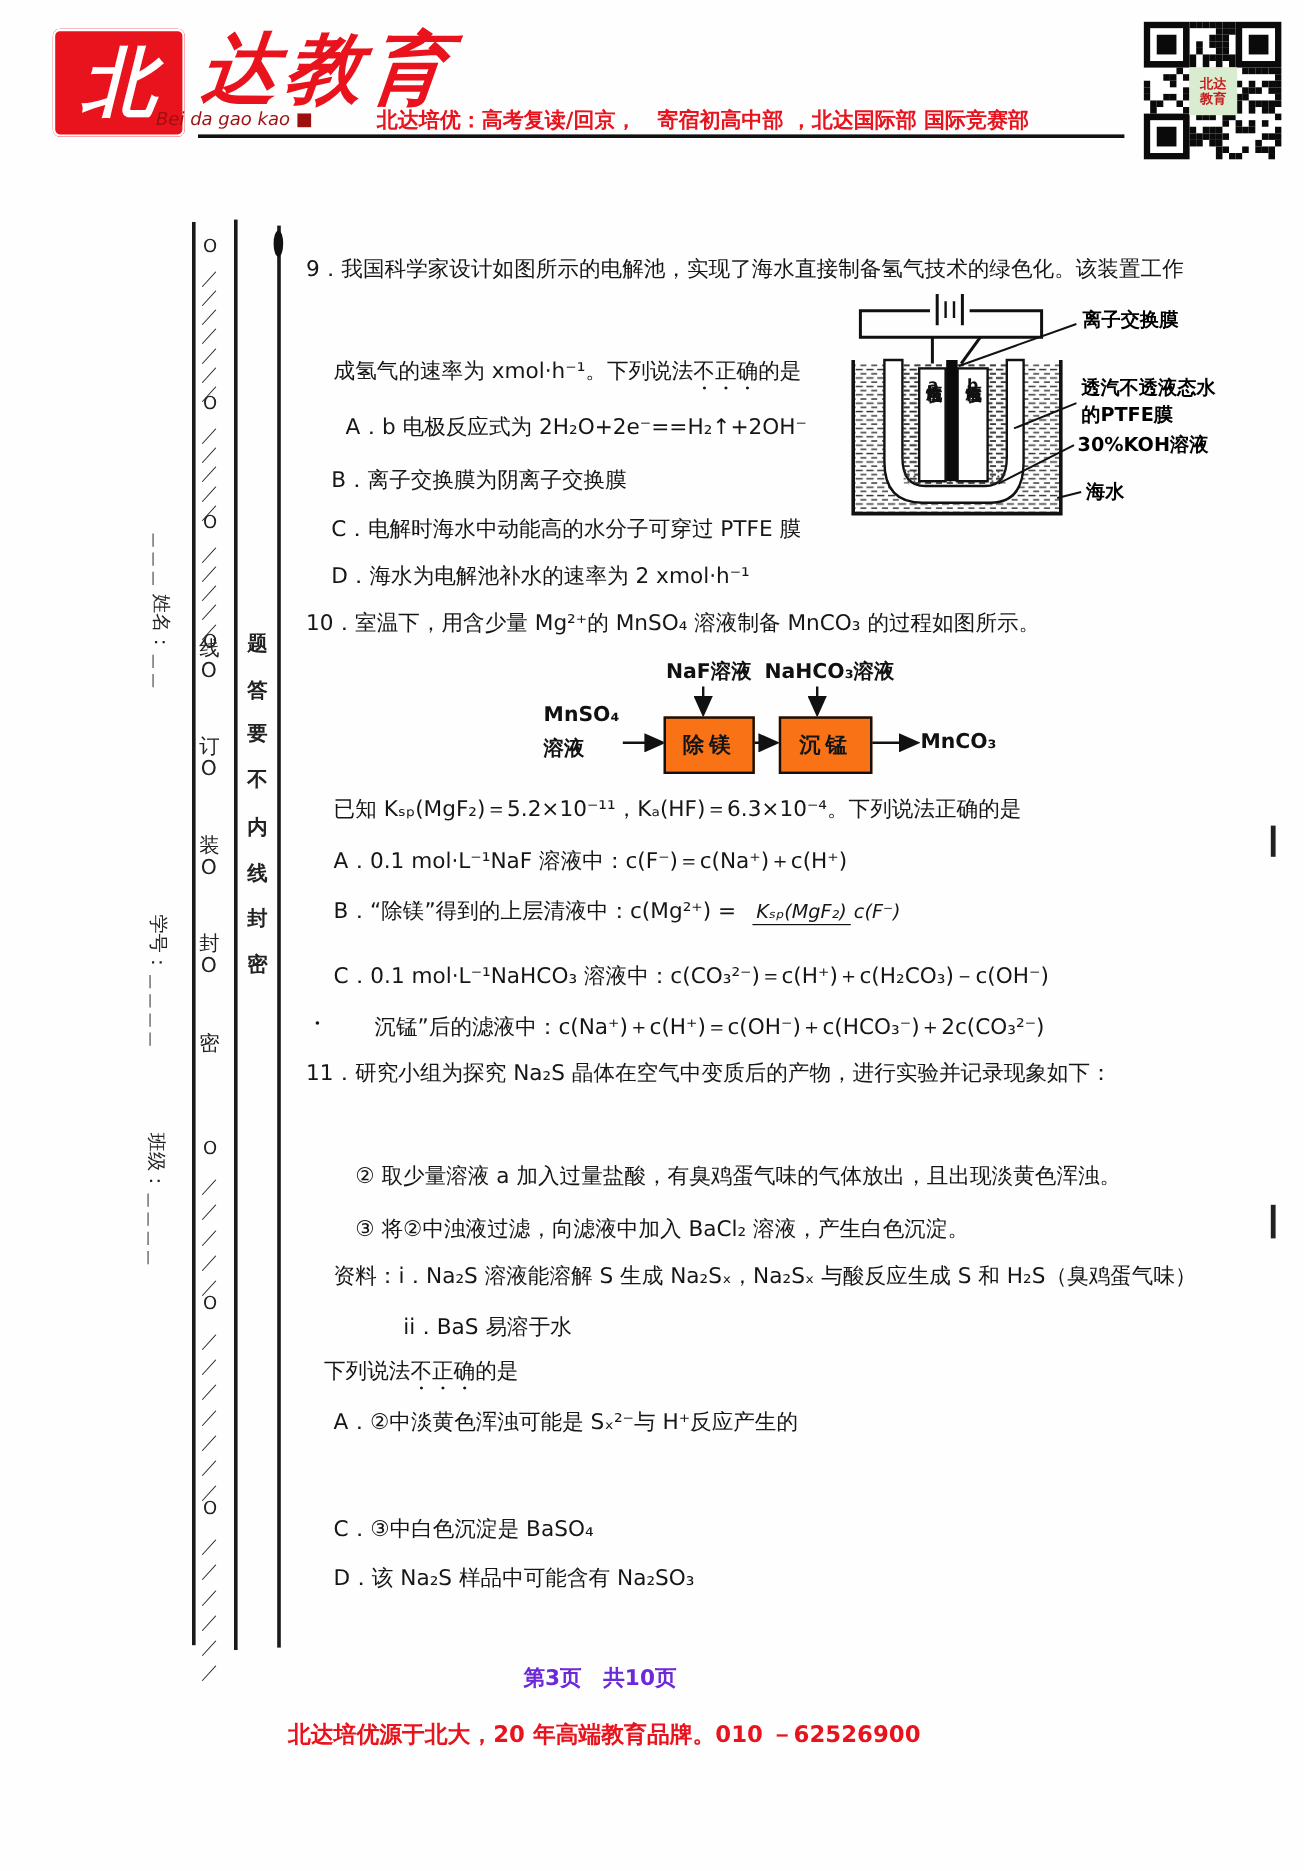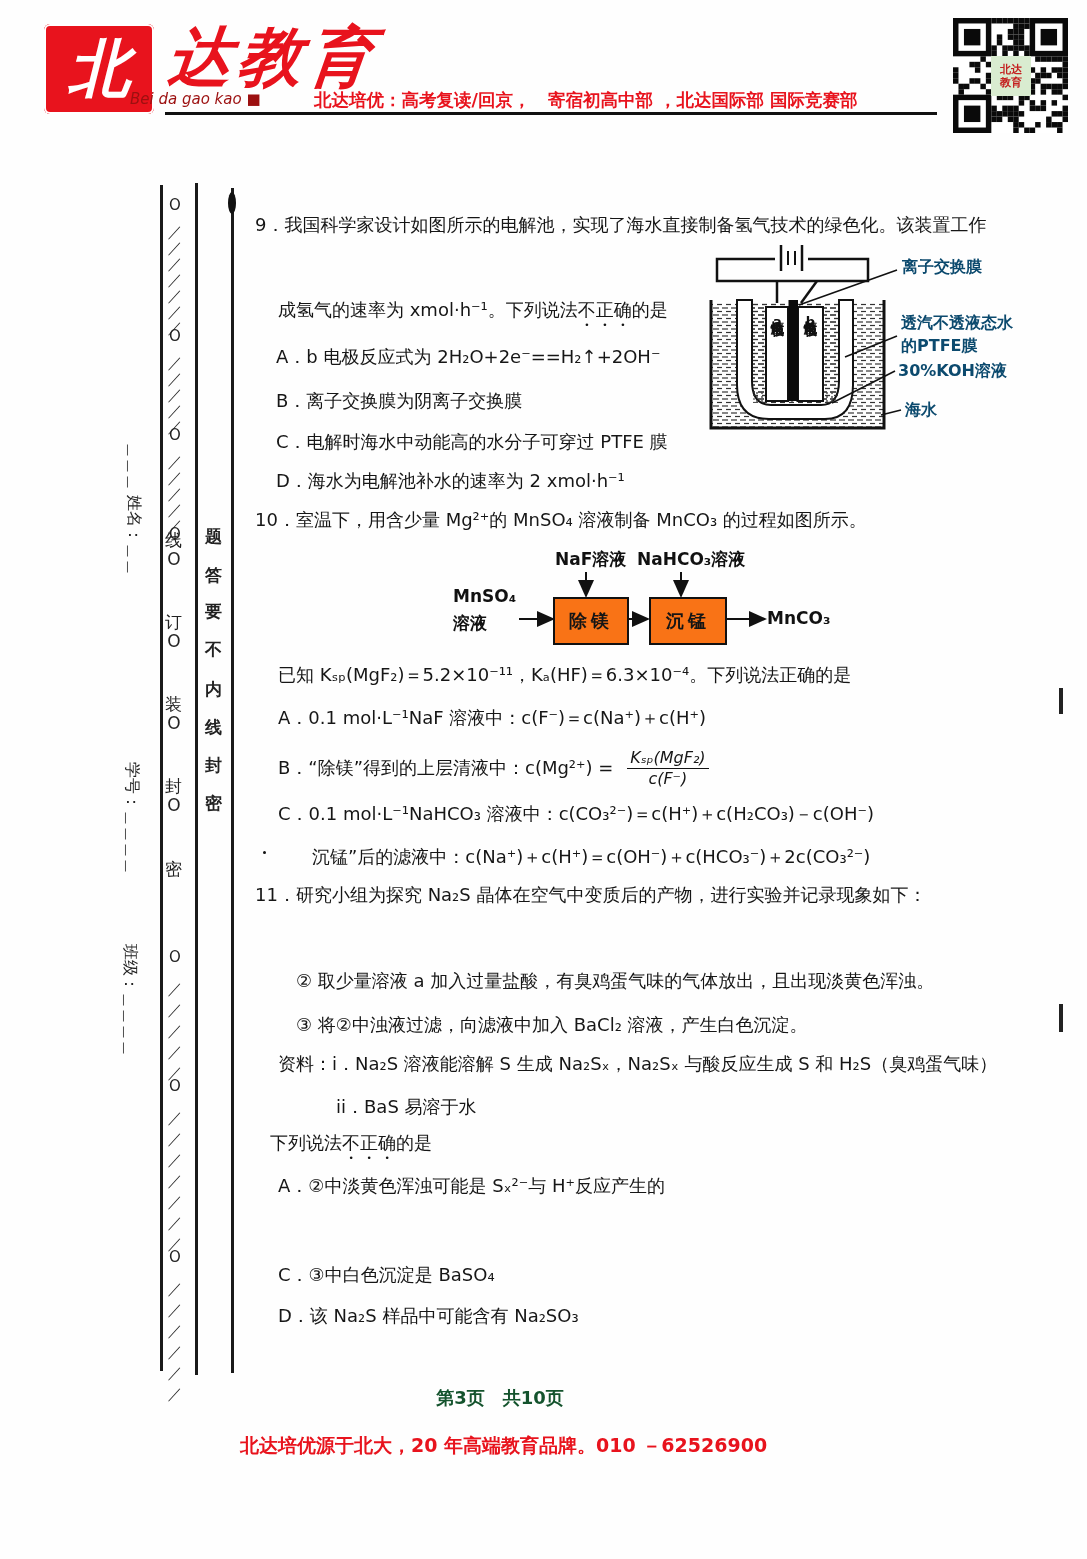--- a/index.html
+++ b/index.html
@@ -24,34 +24,34 @@
         font-size:11px;color:#c42020;font-weight:bold;line-height:1.2;}
   
   .vline{position:absolute;width:2.5px;background:#1a1a1a;}
   .v-band{position:absolute;writing-mode:vertical-rl;text-orientation:upright;
         color:#222;white-space:nowrap;}
   .rot-field{position:absolute;transform:rotate(90deg);transform-origin:top left;
         font-size:16px;color:#222;white-space:nowrap;}
   .blob{position:absolute;background:#111;border-radius:50%;}
   
   .diagram{position:absolute;left:695px;top:243px;width:340px;height:218px;}
-  .diagram .dlabel{position:absolute;font-size:16px;font-weight:bold;white-space:nowrap;color:#0c4a6e;}
+  .diagram .dlabel{position:absolute;font-size:16px;font-weight:bold;white-space:nowrap;color:#000000;}
   .electrode-label{position:absolute;writing-mode:vertical-rl;text-orientation:upright;
         font-size:13px;font-weight:bold;letter-spacing:1px;color:#111;}
   
   .flow{position:absolute;left:425px;top:542px;width:480px;height:120px;}
   .flow .flabel{position:absolute;font-size:17px;font-weight:bold;white-space:nowrap;color:#111;}
   .flow .fbox{position:absolute;border:2px solid #111;display:flex;align-items:center;
         justify-content:center;font-size:18px;font-weight:bold;letter-spacing:4px;background:#f97316;}
-  .frac{display:inline-flex;flex-direction:column;align-items:center;vertical-align:middle;
+  .frac{display:inline-flex;flex-direction:row;align-items:center;vertical-align:middle;
         font-size:16px;margin-left:8px;line-height:1.25;}
   .frac .num{border-bottom:1.6px solid #111;padding:0 3px;font-style:italic;}
   .frac .den{padding:0 3px;font-style:italic;}
   .pagenum{position:absolute;left:0;top:1386px;width:1000px;text-align:center;font-size:18px;
-        font-weight:bold;color:#14532d;}
+        font-weight:bold;color:#6d28d9;}
   .footer{position:absolute;left:240px;top:1433px;font-size:19px;color:#e8131d;font-weight:bold;}
   .mark{position:absolute;background:#222;}
 </style>
 </head>
 <body>
 
 <div class="page">
 
   <div class="seal">
     <span>北</span>
@@ -212,21 +212,21 @@
   <div class="rot-field" style="left:144px;top:442px;">＿＿＿ 姓名：＿＿</div>
   <div class="rot-field" style="left:142px;top:762px;">学号：＿＿＿＿</div>
   <div class="rot-field" style="left:140px;top:944px;">班级：＿＿＿＿</div>
 
   <div class="line" style="left:255px;top:213px;">
     <span>9．</span><span>我国科学家设计如图所示的电解池，实现了海水直接制备氢气技术的绿色化。该装置工作</span>
   </div>
   <div class="line" style="left:278px;top:298px;">
     <span>成氢气的速率为 xmol·h⁻¹。下列说法</span><span class="emph">不正确</span><span>的是</span>
   </div>
-  <div class="line" style="left:276px;top:345px;text-align:right;">A．b 电极反应式为 2H₂O+2e⁻==H₂↑+2OH⁻</div>
+  <div class="line" style="left:288px;top:345px;text-align:right;">A．b 电极反应式为 2H₂O+2e⁻==H₂↑+2OH⁻</div>
   <div class="line" style="left:276px;top:389px;">B．离子交换膜为阴离子交换膜</div>
   <div class="line" style="left:276px;top:430px;">C．电解时海水中动能高的水分子可穿过 PTFE 膜</div>
   <div class="line" style="left:276px;top:469px;">D．海水为电解池补水的速率为 2 xmol·h⁻¹</div>
 
   <div class="diagram">
     <svg width="340" height="218" viewBox="0 0 340 218">
       <defs>
         <pattern id="hatch" width="9" height="7" patternUnits="userSpaceOnUse">
           <line x1="0" y1="2" x2="6" y2="2" stroke="#333" stroke-width="1.2"></line>
           <line x1="4" y1="5.5" x2="9" y2="5.5" stroke="#333" stroke-width="1.2"></line>

